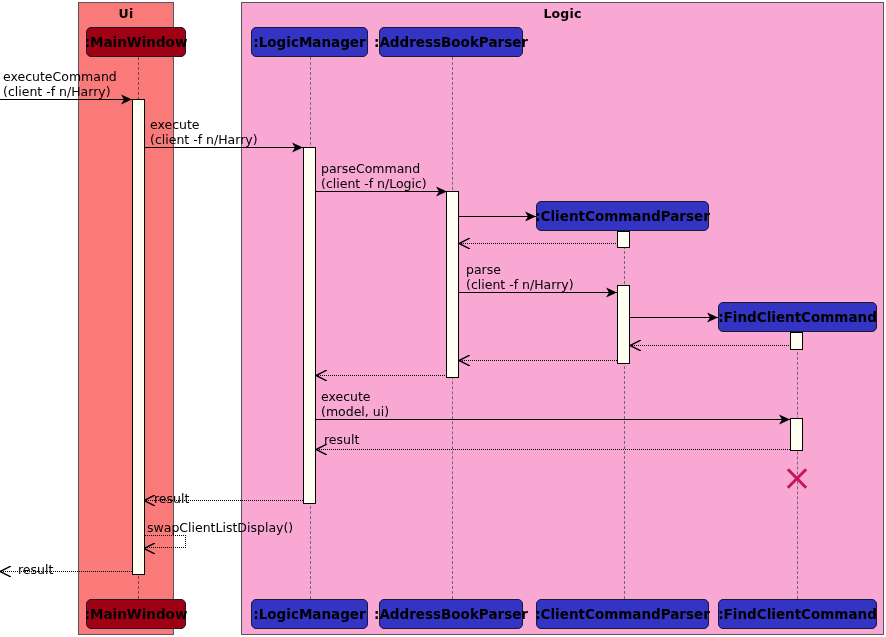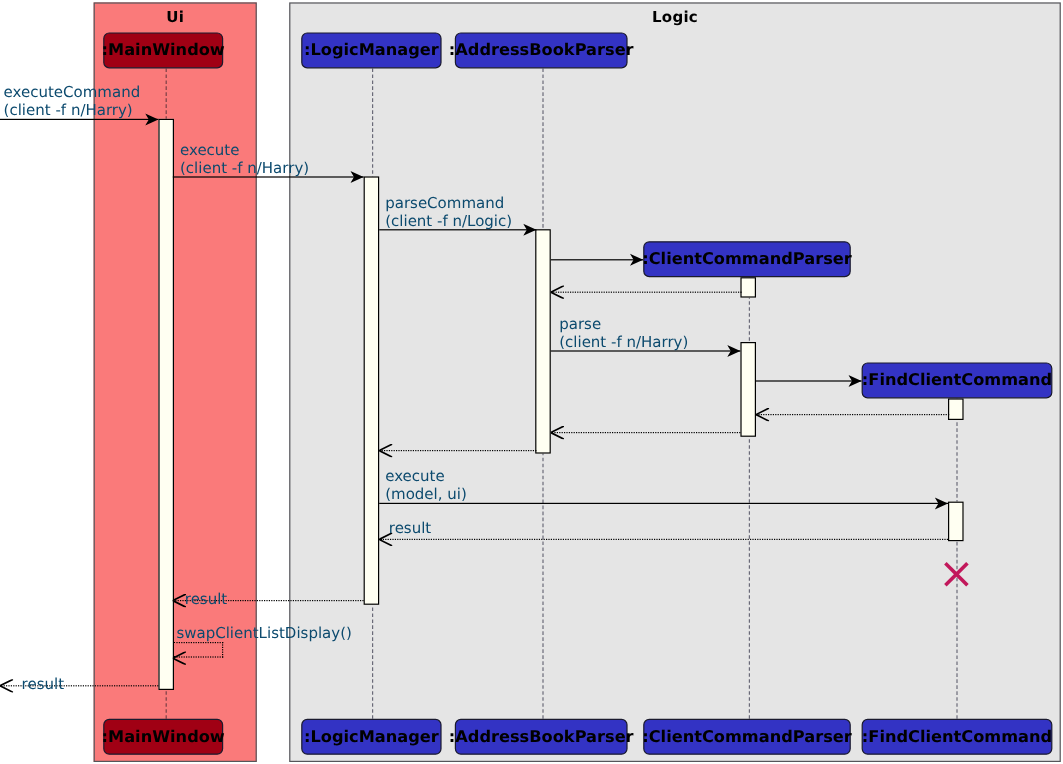--- a/index.html
+++ b/index.html
@@ -24,39 +24,39 @@
 
   
   .act{position:absolute;box-sizing:border-box;background:#fffff2;border:1px solid #000;width:13px;}
 
   
   .msg{position:absolute;height:0;border-top:1px solid #000;}
   .msg.dashed{border-top:1px dotted #000;}
   .openhead{position:absolute;width:11px;height:11px;}
   .openhead svg{display:block;}
 
-  .label{position:absolute;font-size:12.5px;color:#0c4a6e;white-space:pre;line-height:14.5px;}
+  .label{position:absolute;font-size:12.5px;color:#000000;white-space:pre;line-height:14.5px;}
 
   
   .selfcall{position:absolute;box-sizing:border-box;border:1px dotted #000;border-left:none;}
 
   
   .destroy{position:absolute;width:26px;height:26px;}
   .destroy span{position:absolute;left:0;top:12px;width:26px;height:3px;background:#c2185b;}
   .destroy span:first-child{transform:rotate(45deg);}
   .destroy span:last-child{transform:rotate(-45deg);}
 </style>
 </head>
 <body>
 
 <div id="canvas" style="width: 886px; height: 637px; background: rgb(255, 255, 255);">
-    <div class="pkg" style="left: 78px; top: 2px; width: 136px; height: 633px; background: rgb(250, 122, 122); border-color: rgb(85, 85, 90);">
+    <div class="pkg" style="left: 78px; top: 2px; width: 96px; height: 633px; background: rgb(250, 122, 122); border-color: rgb(85, 85, 90);">
       <div class="pkg-title">Ui</div>
     </div>
-    <div class="pkg" style="left: 241px; top: 2px; width: 643px; height: 633px; background: #e5e5e5; border-color: rgb(85, 85, 90);">
+    <div class="pkg" style="left: 241px; top: 2px; width: 643px; height: 633px; background: #f9a8d4; border-color: rgb(85, 85, 90);">
       <div class="pkg-title">Logic</div>
     </div>
     <div class="lifeline ondark" style="left: 138px; top: 57px; height: 542px;"></div>
     <div class="lifeline" style="left: 310px; top: 57px; height: 542px;"></div>
     <div class="lifeline" style="left: 452px; top: 57px; height: 542px;"></div>
     <div class="lifeline" style="left: 624px; top: 231px; height: 368px;"></div>
     <div class="lifeline" style="left: 797px; top: 332px; height: 267px;"></div>
     <div class="act" style="left: 132px; top: 99px; height: 476px;"></div>
     <div class="act" style="left: 303px; top: 147px; height: 357px;"></div>
     <div class="act" style="left: 446px; top: 191px; height: 187px;"></div>

